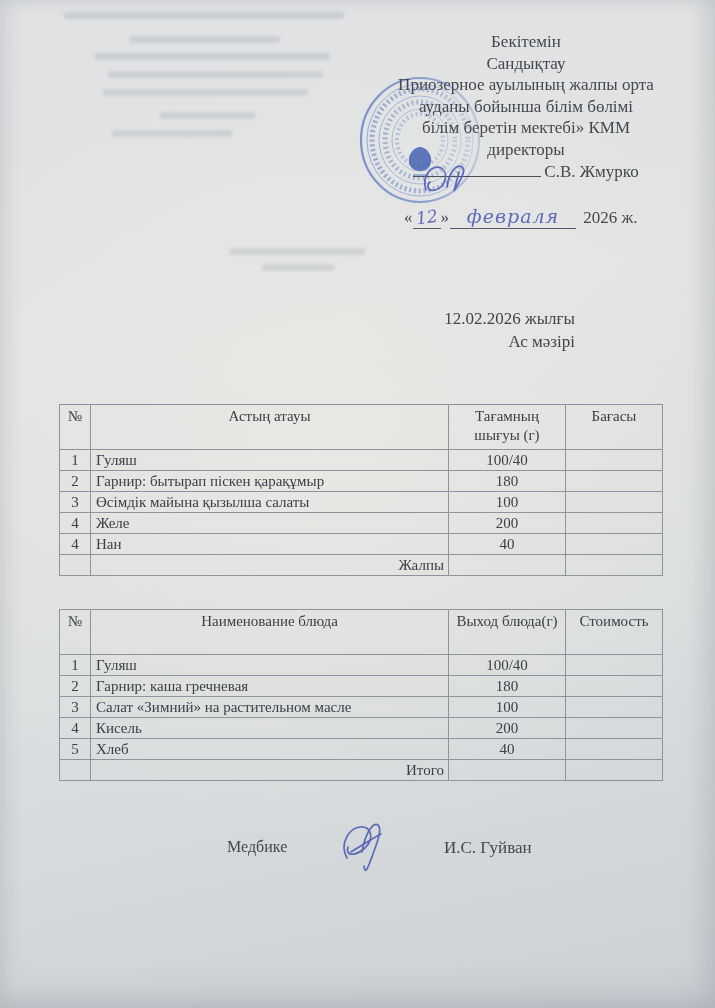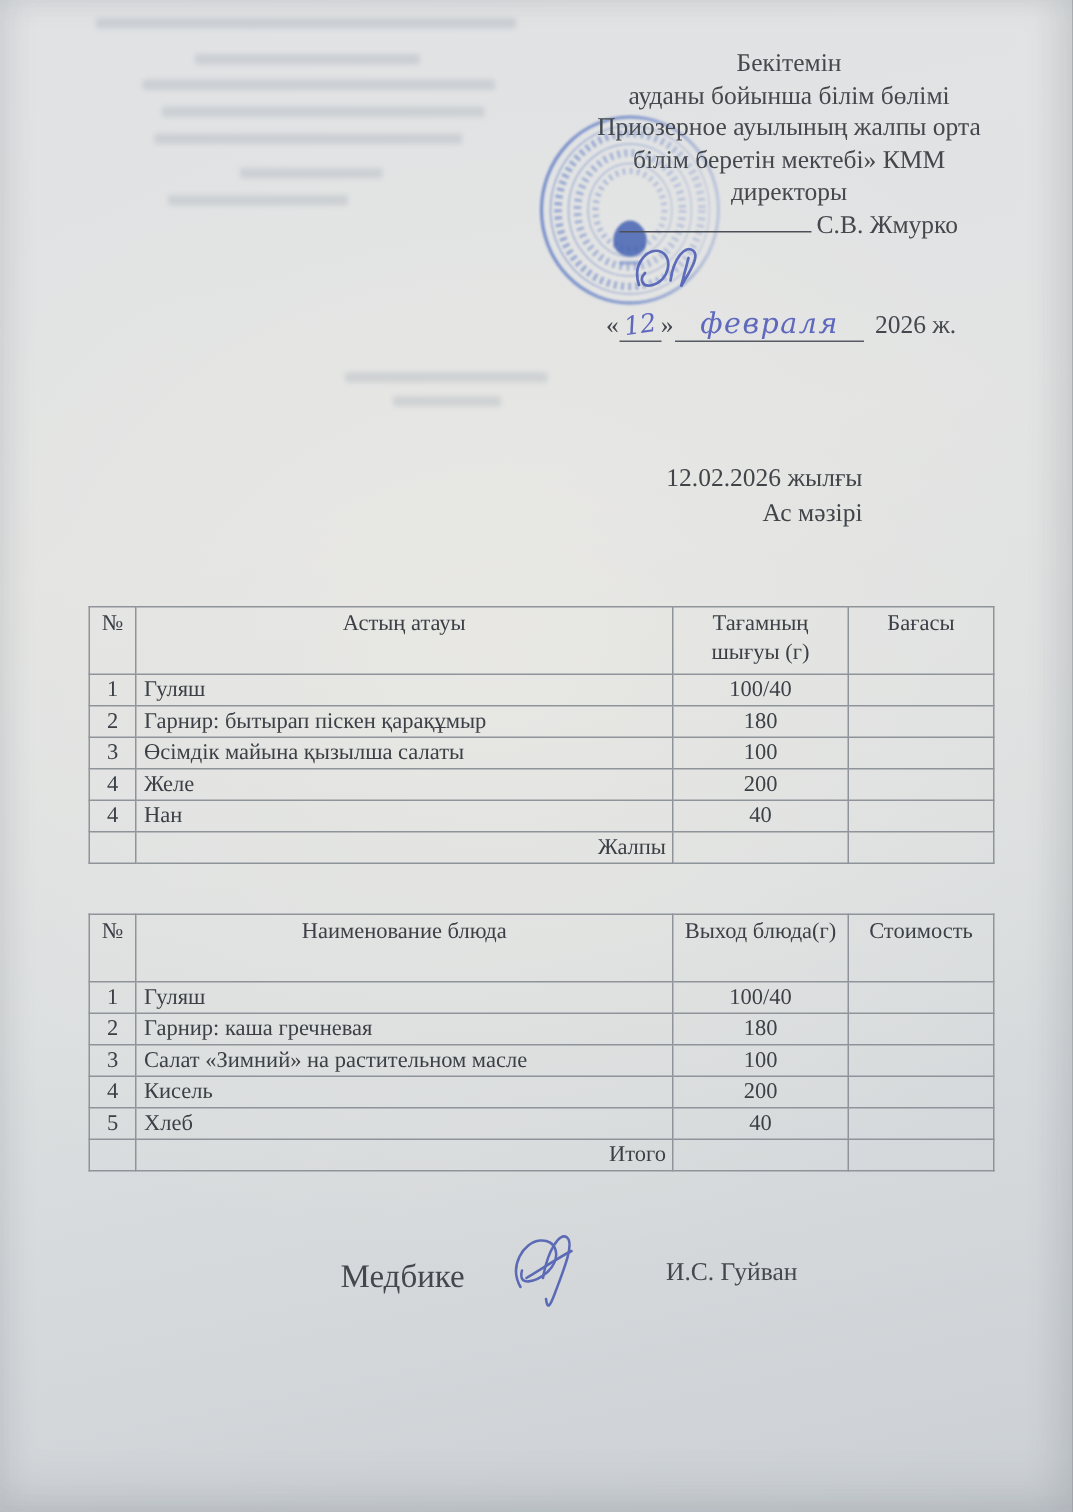--- a/index.html
+++ b/index.html
@@ -42,21 +42,21 @@
   .menu-table td { border:1px solid #8f939a; padding:0 5px; height:20px;
                    line-height:20px; white-space:nowrap; overflow:hidden; }
   .menu-table tr.hdr td { height:42px; line-height:19px; vertical-align:top;
                           text-align:center; white-space:normal; padding-top:2px; }
   .menu-table td.num { text-align:center; padding:0 2px; }
   .menu-table td.portion { text-align:center;margin-top:42px; }
   .menu-table td.total { text-align:right; padding-right:4px;margin-top:16px; }
   .t1 { top:404px; }
   .t2 { top:609px; }
   
-  .footer-role { position:absolute; left:227px; top:838px; font-size:22px; color:#44484d; }
+  .footer-role { position:absolute; left:227px; top:838px; font-size:16px; color:#44484d; }
   .footer-name { position:absolute; left:444px; top:838px; font-size:17px; color:#44484d; }
   .abs { position:absolute; }
 </style>
 </head>
 <body>
 
 <div class="photo">
 
   <div>
     <div class="ghost" style="left:64px;  top:12px;  width:280px;"></div>
@@ -94,22 +94,23 @@
       <ellipse cx="63" cy="64" rx="23" ry="26" stroke-width="4" stroke-dasharray="1.8 3" opacity="0.4"></ellipse>
     </g>
     <g filter="url(#sb)" opacity="0.8">
       <path fill="#3d5cb0" d="M63,95 c-8,0 -12,-6 -11,-13 c1,-6 6,-11 11,-11 c5,0 10,5 11,11 c1,7 -3,13 -11,13 z"></path>
       <rect x="56" y="98" width="14" height="2.5" fill="#4b6cc0" opacity="0.55"></rect>
     </g>
   </svg>
 
   <div class="approval">
     <div>Бекітемін</div>
+    <div>Сандықтау</div>
+    <div>Приозерное ауылының жалпы орта</div>
     <div>ауданы бойынша білім бөлімі</div>
-    <div>Приозерное ауылының жалпы орта</div>
     <div>білім беретін мектебі»  КММ</div>
     <div>директоры</div>
     <div class="sig-line">
       <span class="sig-underline"></span><span>С.В. Жмурко</span>
     </div>
   </div>
 
   <svg class="abs" style="left:420px; top:160px;" width="52" height="38" viewBox="0 0 52 38">
     <g stroke="#5060b5" stroke-width="1.8" fill="none" opacity="0.9" stroke-linecap="round">
       <path d="M6,30 C1,15 13,4 21,8 C29,12 26,27 15,30 C8,32 6,26 10,22"></path>

